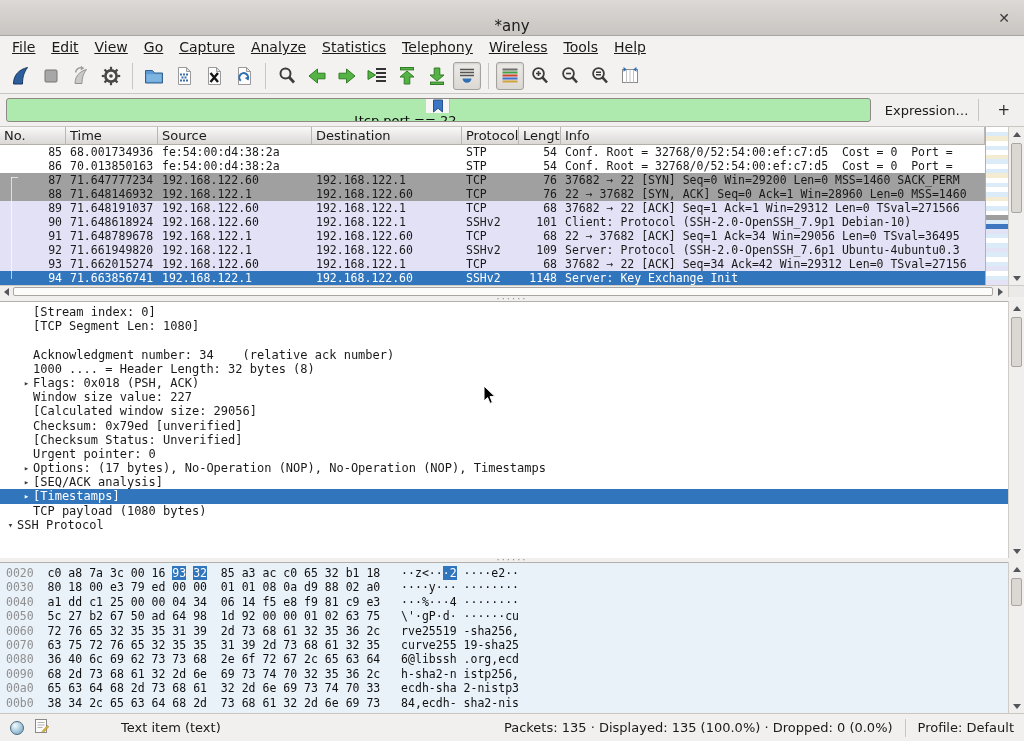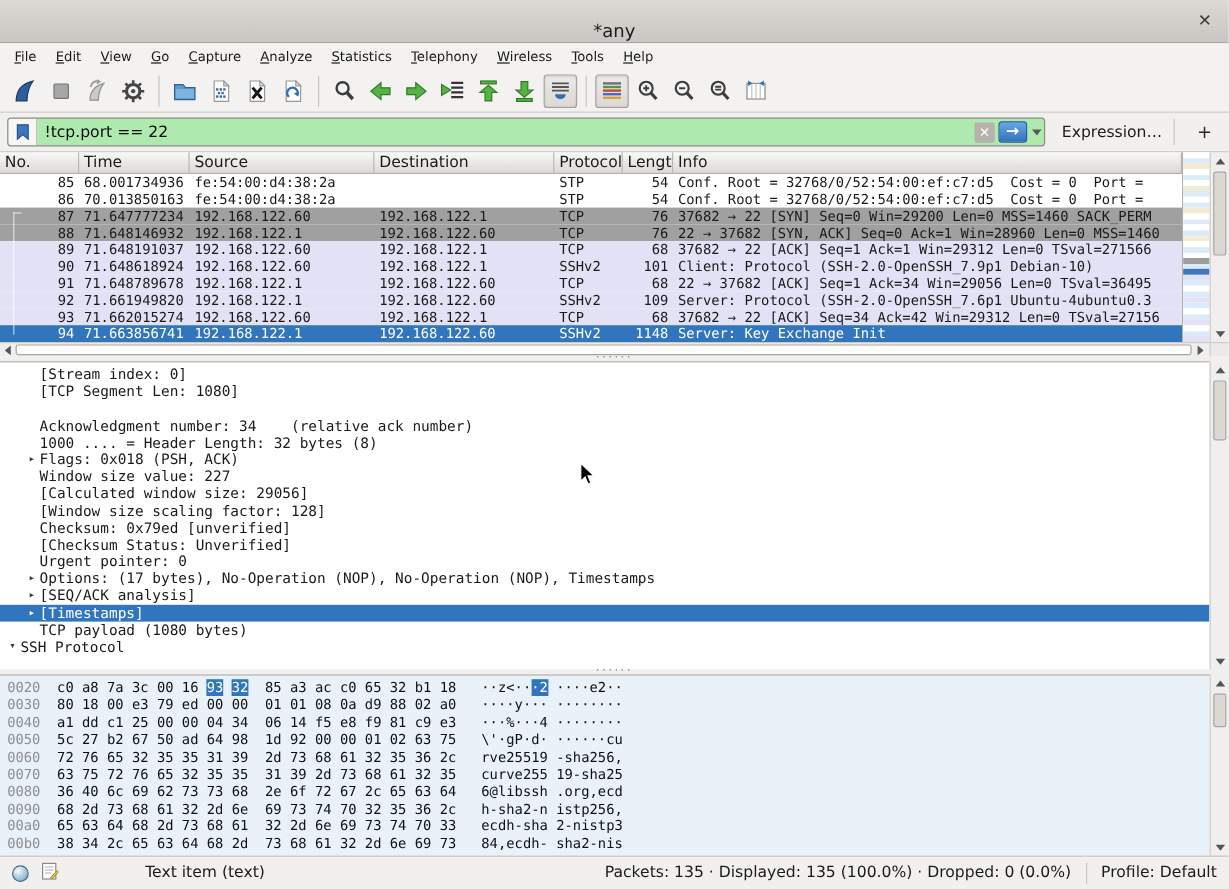--- a/index.html
+++ b/index.html
@@ -12,37 +12,37 @@
   .titlebar { position:absolute; top:0; left:0; right:0; height:36px;
     background:linear-gradient(#dcd9d6,#c9c5c1); border-bottom:1px solid #a9a5a1;
     display:flex; align-items:flex-end; justify-content:center; }
   .title-text { font-size:15px; color:#1c1c1c; }
   .close-btn { position:absolute; right:10px; top:8px; width:20px; height:20px;
     display:flex; align-items:center; justify-content:center; font-size:14px; color:#3a3a3a; cursor:default; }
 
   
   .menubar { position:absolute; top:36px; left:0; right:0; height:22px; background:#f3f2f0;
     display:flex; align-items:center; padding-left:4px; }
-  .menu-item { display:inline-block; padding:2px 8px; font-size:11px; }
+  .menu-item { display:inline-block; padding:2px 8px; font-size:14px;text-decoration:underline; }
   .menu-item::first-letter { text-decoration:underline; }
 
   
   .toolbar { position:absolute; top:58px; left:0; right:0; height:36px; background:#f3f2f0;
     border-bottom:1px solid #c9c6c2; display:flex; align-items:center; padding-left:6px; }
   .tb-btn { width:28px; height:28px; display:flex; align-items:center; justify-content:center; margin:0 1px; border:1px solid transparent; border-radius:3px; }
   .tb-btn svg { display:block; }
   .tb-toggle { border:1px solid #a5a19c; background:linear-gradient(#eceae7,#dcd9d4); box-shadow:inset 0 1px 2px rgba(0,0,0,.12); }
   .tb-sep { width:1px; height:26px; background:#c9c6c2; margin:0 6px; }
   .tb-disabled { opacity:.95; }
 
   
   .filterbar { position:absolute; top:94px; left:0; right:0; height:33px; background:#f1f0ee;
     border-bottom:1px solid #c9c6c2; display:flex; align-items:center; padding:0 6px; }
   .filter-box { display:flex; align-items:center; width:880px; height:24px;
-    border:1px solid #8d8a86; border-radius:3px; background:#aeeaae; overflow:hidden; }
+    border:1px solid #8d8a86; border-radius:3px; background:#aeeaae; overflow:hidden;flex-direction:column; }
   .bookmark-btn { width:24px; height:22px; background:#f7f6f4; border-right:1px solid #c2bfbb;
     display:flex; align-items:center; justify-content:center; }
   .filter-input { flex:1; background:transparent; border:none; outline:none; font-size:13px;
     font-family:"DejaVu Sans","Liberation Sans",sans-serif; color:#0a0a0a; padding:0 6px; }
   .clear-btn { width:17px; height:17px; background:#b6b3af; color:#fff; border-radius:2px;
     font-size:11px; line-height:17px; text-align:center; margin-right:3px; }
   .apply-btn { width:24px; height:18px; border-radius:3px; margin-right:2px;
     background:linear-gradient(#6aa6e2,#3173bd); border:1px solid #2a5f9e; color:#fff;
     font-size:13px; line-height:16px; text-align:center; font-weight:bold; }
   .combo-caret { width:12px; height:22px; display:flex; align-items:center; justify-content:center; }
@@ -410,21 +410,20 @@
 
   <div class="detail">
       <div class="drow lvl1"><span class="arrow"> </span><span class="txt">[Stream index: 0]</span></div>
       <div class="drow lvl1"><span class="arrow"> </span><span class="txt">[TCP Segment Len: 1080]</span></div>
       <div class="drow lvl1"><span class="arrow"> </span></div>
       <div class="drow lvl1"><span class="arrow"> </span><span class="txt">Acknowledgment number: 34    (relative ack number)</span></div>
       <div class="drow lvl1"><span class="arrow"> </span><span class="txt">1000 .... = Header Length: 32 bytes (8)</span></div>
       <div class="drow lvl1"><span class="arrow">▸</span><span class="txt">Flags: 0x018 (PSH, ACK)</span></div>
       <div class="drow lvl1"><span class="arrow"> </span><span class="txt">Window size value: 227</span></div>
       <div class="drow lvl1"><span class="arrow"> </span><span class="txt">[Calculated window size: 29056]</span></div>
-      <div class="drow lvl1"><span class="arrow"> </span><span class="txt">[Window size scaling factor: 128]</span></div>
       <div class="drow lvl1"><span class="arrow"> </span><span class="txt">Checksum: 0x79ed [unverified]</span></div>
       <div class="drow lvl1"><span class="arrow"> </span><span class="txt">[Checksum Status: Unverified]</span></div>
       <div class="drow lvl1"><span class="arrow"> </span><span class="txt">Urgent pointer: 0</span></div>
       <div class="drow lvl1"><span class="arrow">▸</span><span class="txt">Options: (17 bytes), No-Operation (NOP), No-Operation (NOP), Timestamps</span></div>
       <div class="drow lvl1"><span class="arrow">▸</span><span class="txt">[SEQ/ACK analysis]</span></div>
       <div class="drow lvl1 sel"><span class="arrow">▸</span><span class="txt">[Timestamps]</span></div>
       <div class="drow lvl1"><span class="arrow"> </span><span class="txt">TCP payload (1080 bytes)</span></div>
       <div class="drow lvl0"><span class="arrow">▾</span><span class="txt">SSH Protocol</span></div>
     </div>
   <div class="vscroll" style="top:301px;left:1008px;height:257px;">

